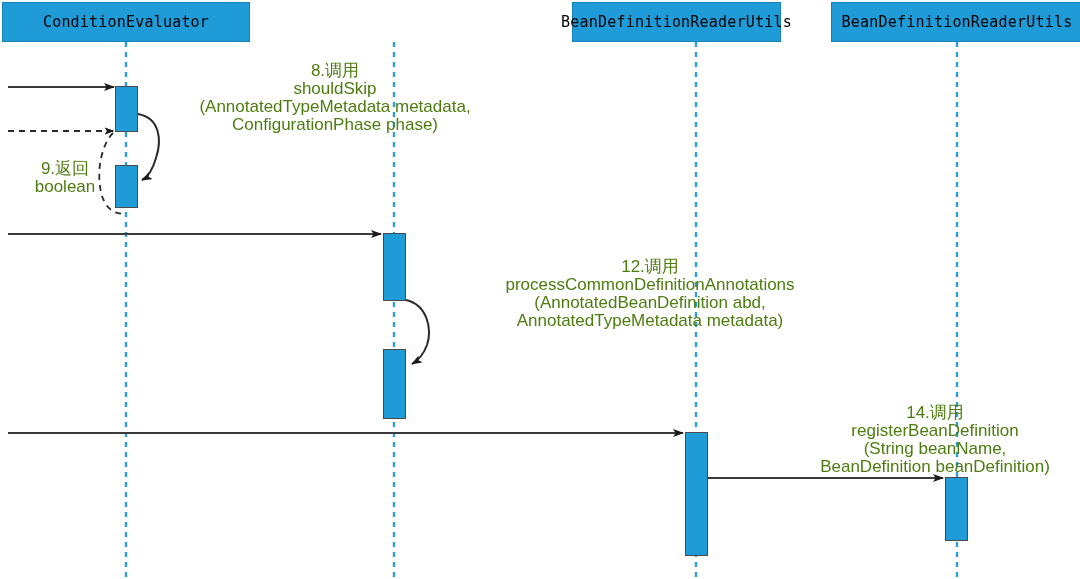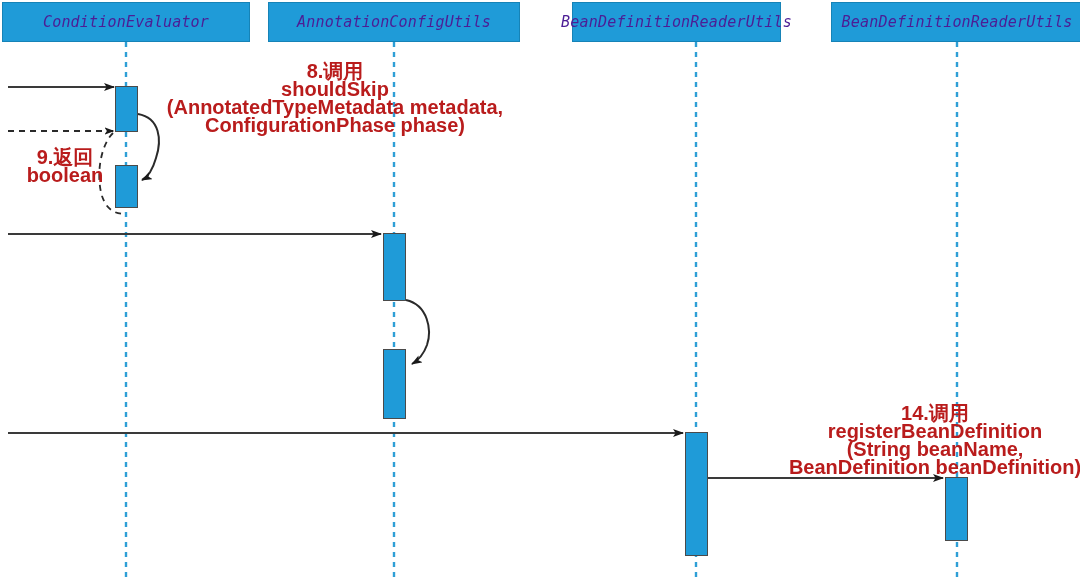--- a/index.html
+++ b/index.html
@@ -12,33 +12,33 @@
 
   
   .participant-box{
     position:absolute;box-sizing:border-box;
     background:#1f9bd8;border:1px solid #1683b7;
     display:flex;align-items:center;justify-content:center;
     height:40px;top:2px;
   }
   .participant-label{
     font-family:"DejaVu Sans Mono","Liberation Mono",monospace;
-    font-size:15px;color:#4c1d95;white-space:nowrap;letter-spacing:.2px;font-style:italic;
+    font-size:15px;color:#000000;white-space:nowrap;letter-spacing:.2px;
   }
 
   
   .activation{
     position:absolute;box-sizing:border-box;
     background:#1f9bd8;border:1px solid #4a4a4a;
   }
 
   
   .msg-label{
-    position:absolute;text-align:center;color:#b91c1c;
-    font-size:20px;line-height:18px;white-space:pre;font-weight:bold;
+    position:absolute;text-align:center;color:#4d7c0f;
+    font-size:17px;line-height:18px;white-space:pre;
   }
 </style>
 </head>
 <body>
 
 <div id="diagram-root">
 
   <svg id="diagram-svg" viewBox="0 0 1080 579" xmlns="http://www.w3.org/2000/svg">
     <defs>
       <marker id="arrowSolid" markerWidth="12" markerHeight="12" refX="10" refY="4" orient="auto" markerUnits="userSpaceOnUse">
@@ -70,23 +70,20 @@
 
     <line x1="8" y1="433" x2="683" y2="433" stroke="#3a3a3a" stroke-width="2" marker-end="url(#arrowSolid)"></line>
 
     <line x1="708" y1="478" x2="943" y2="478" stroke="#3a3a3a" stroke-width="2" marker-end="url(#arrowSolid)"></line>
   </svg>
 
   <div class="participant-box" style="left:2px;width:248px;">
     <span class="participant-label">ConditionEvaluator</span>
   </div>
 
-  <div class="participant-box" style="left:268px;width:252px;">
-    <span class="participant-label">AnnotationConfigUtils</span>
-  </div>
 
   <div class="participant-box" style="left:572px;width:209px;">
     <span class="participant-label">BeanDefinitionReaderUtils</span>
   </div>
 
   <div class="participant-box" style="left:831px;width:252px;">
     <span class="participant-label">BeanDefinitionReaderUtils</span>
   </div>
 
   <div class="activation" style="left:115px;top:86px;width:23px;height:46px;"></div>
@@ -97,22 +94,26 @@
 
   <div class="activation" style="left:685px;top:432px;width:23px;height:124px;"></div>
 
   <div class="activation" style="left:945px;top:477px;width:23px;height:64px;"></div>
 
   <div class="msg-label" style="left:140px;top:62px;width:390px;">8.调用
 shouldSkip
 (AnnotatedTypeMetadata metadata,
 ConfigurationPhase phase)</div>
 
-  <div class="msg-label" style="left:20px;top:148px;width:90px;text-align:center;">9.返回
+  <div class="msg-label" style="left:20px;top:160px;width:90px;text-align:center;">9.返回
 boolean</div>
 
+  <div class="msg-label" style="left:420px;top:258px;width:460px;">12.调用
+processCommonDefinitionAnnotations
+(AnnotatedBeanDefinition abd,
+AnnotatedTypeMetadata metadata)</div>
 
   <div class="msg-label" style="left:715px;top:404px;width:440px;">14.调用
 registerBeanDefinition
 (String beanName,
 BeanDefinition beanDefinition)</div>
 
 </div>
 
 </body></html>

